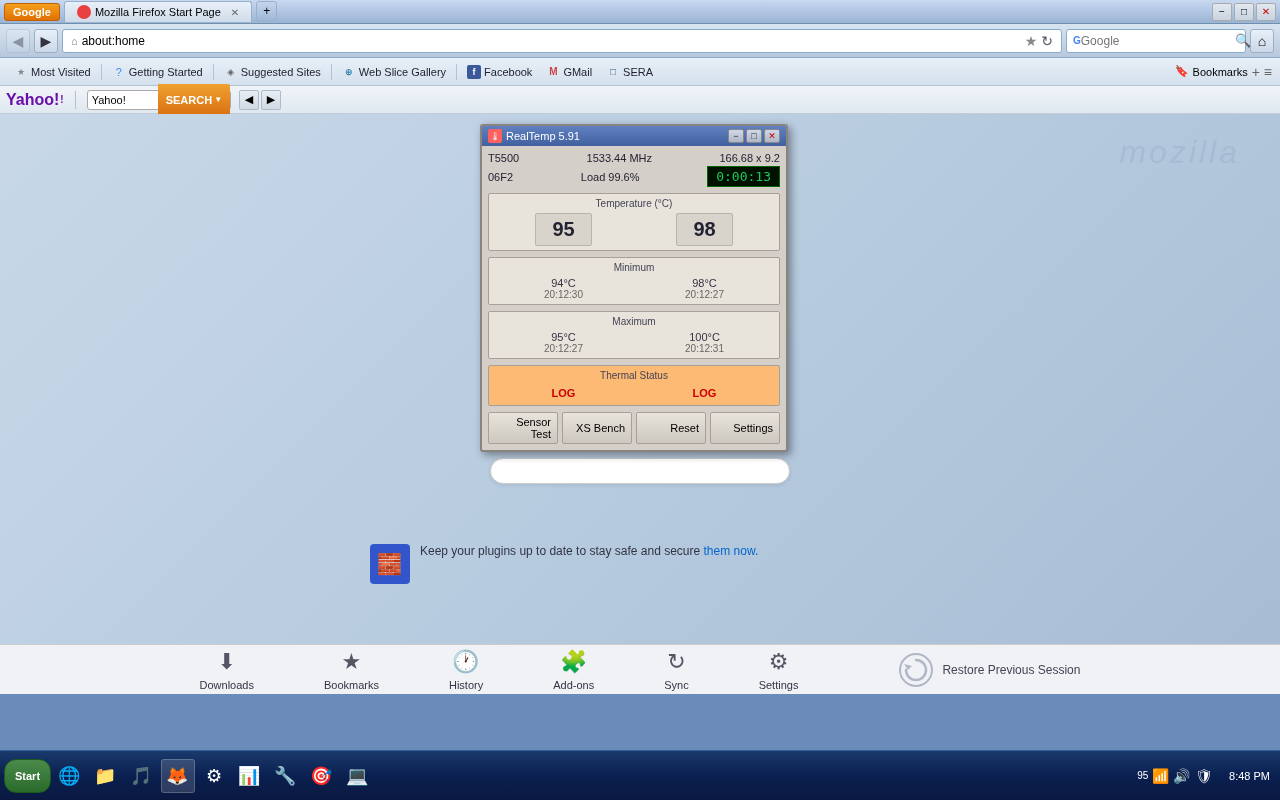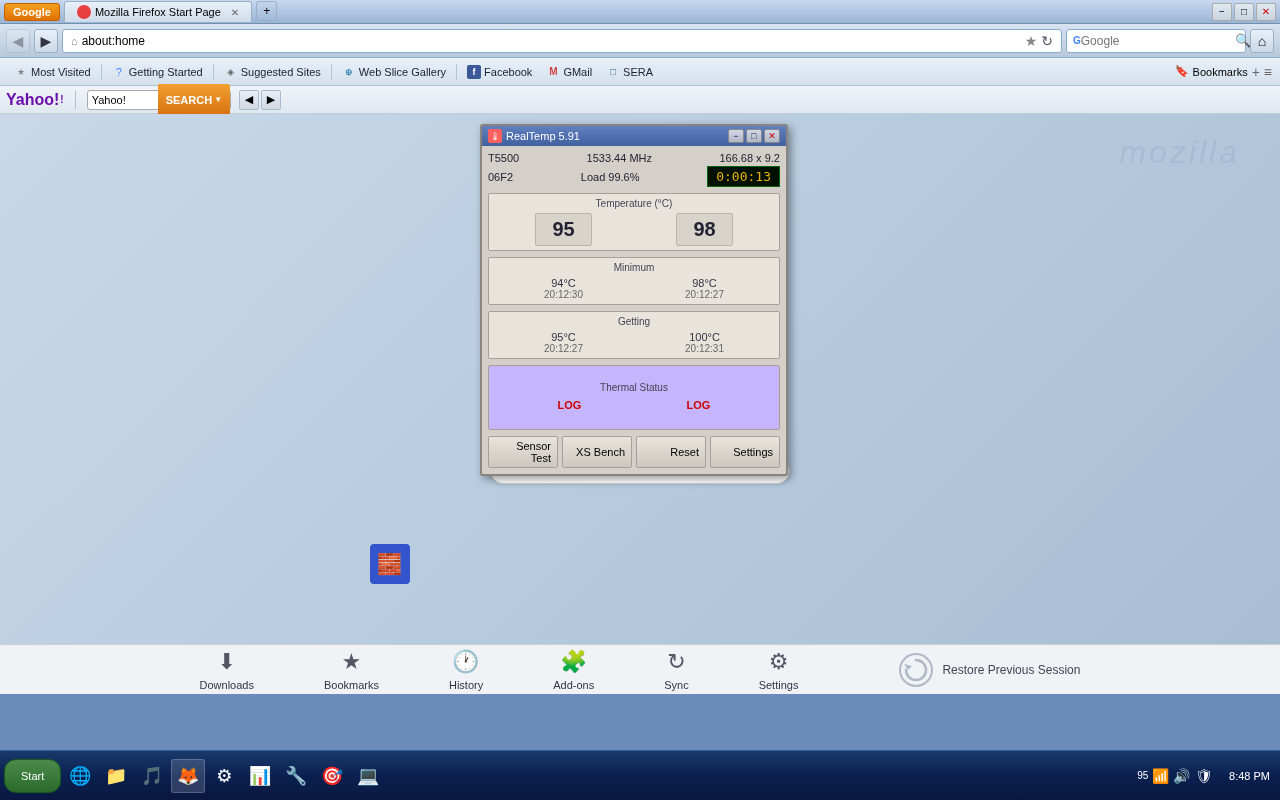--- a/index.html
+++ b/index.html
@@ -61,28 +61,28 @@
 
     
     #realtemp { position: absolute; top: 10px; left: 480px; width: 308px; background: #d4cfc8; border: 2px solid #8a8480; border-radius: 3px; box-shadow: 3px 3px 8px rgba(0,0,0,0.4); font-size: 11px; z-index: 100; }
     #realtemp-title { background: linear-gradient(to bottom, #6080c0 0%, #4060a0 100%); color: white; padding: 3px 6px; display: flex; align-items: center; justify-content: space-between; border-radius: 1px 1px 0 0; }
     #realtemp-title .rt-title-left { display: flex; align-items: center; gap: 4px; }
     #realtemp-title .rt-icon { width: 14px; height: 14px; background: #ff6060; border-radius: 2px; display: flex; align-items: center; justify-content: center; font-size: 8px; color: white; }
     #realtemp-title .rt-controls { display: flex; gap: 2px; }
     #realtemp-title .rt-ctrl { width: 16px; height: 14px; background: linear-gradient(to bottom, #d0d8e8, #b0b8c8); border: 1px solid #888; border-radius: 2px; cursor: pointer; display: flex; align-items: center; justify-content: center; font-size: 9px; color: #223; }
     #realtemp-body { padding: 6px; }
     .rt-row { display: flex; align-items: center; justify-content: space-between; margin-bottom: 4px; }
-    .rt-timer { background: #001100; color: #eab308; font-family: monospace; padding: 2px 8px; font-size: 13px; border: 1px solid #006600; }
+    .rt-timer { background: #001100; color: #22c55e; font-family: monospace; padding: 2px 8px; font-size: 13px; border: 1px solid #006600; }
     .rt-section { border: 1px solid #a8a098; background: #e8e4dc; border-radius: 2px; margin-bottom: 6px; padding: 4px; }
     .rt-section-label { text-align: center; font-size: 10px; color: #445; margin-bottom: 4px; }
     .rt-values { display: flex; justify-content: space-around; }
     .rt-val { text-align: center; font-size: 20px; font-weight: bold; color: #223; background: #d8d4cc; border: 1px solid #b8b4ac; padding: 4px 16px; border-radius: 2px; }
     .rt-val-sm { font-size: 11px; color: #334; margin: 0 4px; text-align: center; }
     .rt-val-sm .time { color: #666; font-size: 10px; }
-    .rt-thermal { border: 1px solid #a8a098; background: #c4b5fd; border-radius: 2px; margin-bottom: 6px; padding: 16px; }
+    .rt-thermal { border: 1px solid #a8a098; background: #fdba74; border-radius: 2px; margin-bottom: 6px; padding: 4px; }
     .rt-thermal-label { text-align: center; font-size: 10px; color: #445; margin-bottom: 4px; }
     .rt-thermal-vals { display: flex; justify-content: space-around; }
     .rt-log-btn { color: #cc0000; font-weight: bold; cursor: pointer; padding: 2px 10px; }
     .rt-bottom-btns { display: flex; justify-content: space-around; gap: 4px; }
     .rt-bottom-btn { flex: 1; padding: 3px 6px; background: linear-gradient(to bottom, #e8e4dc, #ccc8c0); border: 1px solid #a8a098; border-radius: 2px; cursor: pointer; font-size: 11px; text-align: right; }
 
     
     #taskbar { height: 50px; background: linear-gradient(to bottom, #1a3a6c 0%, #0a2050 50%, #0a1840 100%); display: flex; align-items: center; padding: 0 4px; gap: 2px; position: fixed; bottom: 0; width: 1280px; border-top: 1px solid #3060a0; }
     .taskbar-icon { width: 34px; height: 34px; display: flex; align-items: center; justify-content: center; cursor: pointer; border-radius: 3px; }
     .taskbar-icon svg, .taskbar-icon span { font-size: 18px; }
@@ -213,20 +213,24 @@
 
     <div id="google-search-area">
       <div id="google-logo">
         <span style="color:#4285f4; font-size:36px; font-family:Arial;">G</span><span style="color:#ea4335; font-size:36px; font-family:Arial;">o</span><span style="color:#fbbc04; font-size:36px; font-family:Arial;">o</span><span style="color:#4285f4; font-size:36px; font-family:Arial;">g</span><span style="color:#34a853; font-size:36px; font-family:Arial;">l</span><span style="color:#ea4335; font-size:36px; font-family:Arial;">e</span>
       </div>
       <input type="text" id="google-search-box" style="">
     </div>
 
     <div id="plugin-notice" style="position:absolute; bottom:60px; left:370px; display:flex; align-items:flex-start; gap:10px; font-size:12px; color:#334; max-width:420px;">
       <div class="lego-icon" style="min-width:40px; width:40px; height:40px; background:#3355cc; border-radius:4px; display:flex; align-items:center; justify-content:center; color:white; font-size:20px;">🧱</div>
+      <div>
+        <span>Keep your plugins up to date to stay safe and secure</span>
+        <a style="color:#0066cc; cursor:pointer;">them now.</a>
+      </div>
     </div>
 
     <div id="realtemp" style="position:absolute; top:10px; left:480px;">
       <div id="realtemp-title">
         <div class="rt-title-left">
           <div class="rt-icon">🌡</div>
           <span>RealTemp 5.91</span>
         </div>
         <div class="rt-controls">
           <button class="rt-ctrl">−</button>
@@ -264,21 +268,21 @@
               <div class="time">20:12:30</div>
             </div>
             <div class="rt-val-sm">
               <div>98°C</div>
               <div class="time">20:12:27</div>
             </div>
           </div>
         </div>
 
         <div class="rt-section">
-          <div class="rt-section-label">Getting</div>
+          <div class="rt-section-label">Maximum</div>
           <div class="rt-values">
             <div class="rt-val-sm">
               <div>95°C</div>
               <div class="time">20:12:27</div>
             </div>
             <div class="rt-val-sm">
               <div>100°C</div>
               <div class="time">20:12:31</div>
             </div>
           </div>
@@ -333,21 +337,21 @@
     <svg width="36" height="36" viewBox="0 0 36 36">
       <circle cx="18" cy="18" r="16" fill="none" stroke="#b0b8c8" stroke-width="2"></circle>
       <path d="M18 8 A10 10 0 1 1 8 18" fill="none" stroke="#b0b8c8" stroke-width="2.5" stroke-linecap="round"></path>
       <polygon points="6,12 10,18 14,14" fill="#b0b8c8"></polygon>
     </svg>
     <span style="font-size:12px; color:#445;">Restore Previous Session</span>
   </div>
 </div>
 
 <div id="taskbar" style="height:50px; background:linear-gradient(to bottom, #1a3a6c 0%, #0a2050 50%, #0a1840 100%); display:flex; align-items:center; padding:0 4px; gap:2px; width:1280px;">
-  <button class="start-btn" style="background:linear-gradient(to bottom, #4a8a4a 0%, #2a6a2a 100%); color:white; font-size:11px; font-weight:normal; border:1px solid #1a5a1a; border-radius:12px; padding:4px 16px; cursor:pointer; height:34px; display:flex; align-items:center;">
+  <button class="start-btn" style="background:linear-gradient(to bottom, #4a8a4a 0%, #2a6a2a 100%); color:white; font-size:11px; font-weight:bold; border:1px solid #1a5a1a; border-radius:12px; padding:4px 10px; cursor:pointer; height:34px; display:flex; align-items:center;">
     <span>Start</span>
   </button>
 
   <div class="taskbar-icon" style="width:34px; height:34px; display:flex; align-items:center; justify-content:center;">
     <span style="font-size:18px; color:#4488ff;">🌐</span>
   </div>
   <div class="taskbar-icon">
     <span style="font-size:18px; color:#f0c040;">📁</span>
   </div>
   <div class="taskbar-icon">

